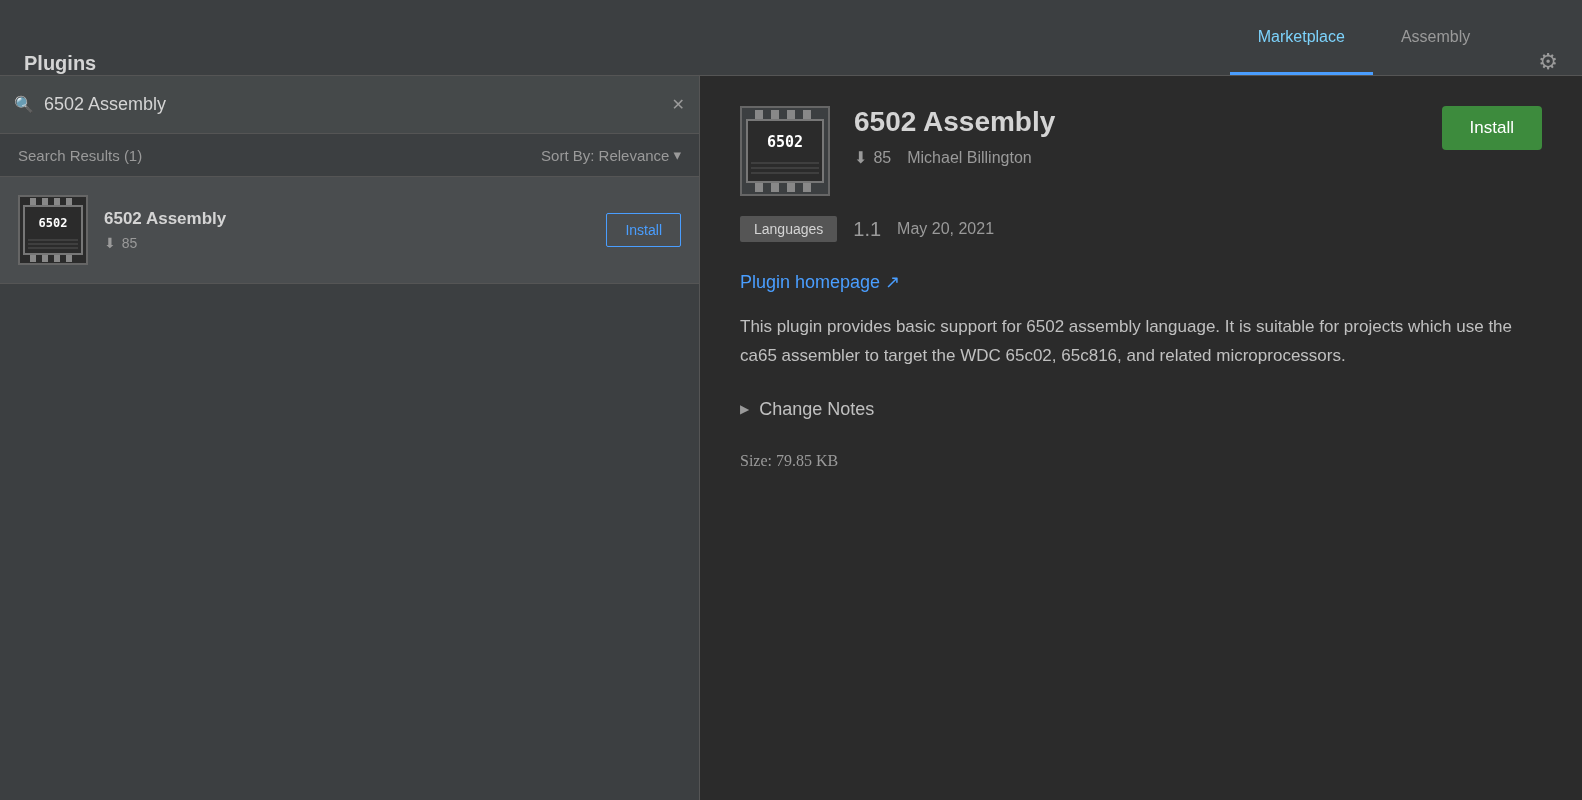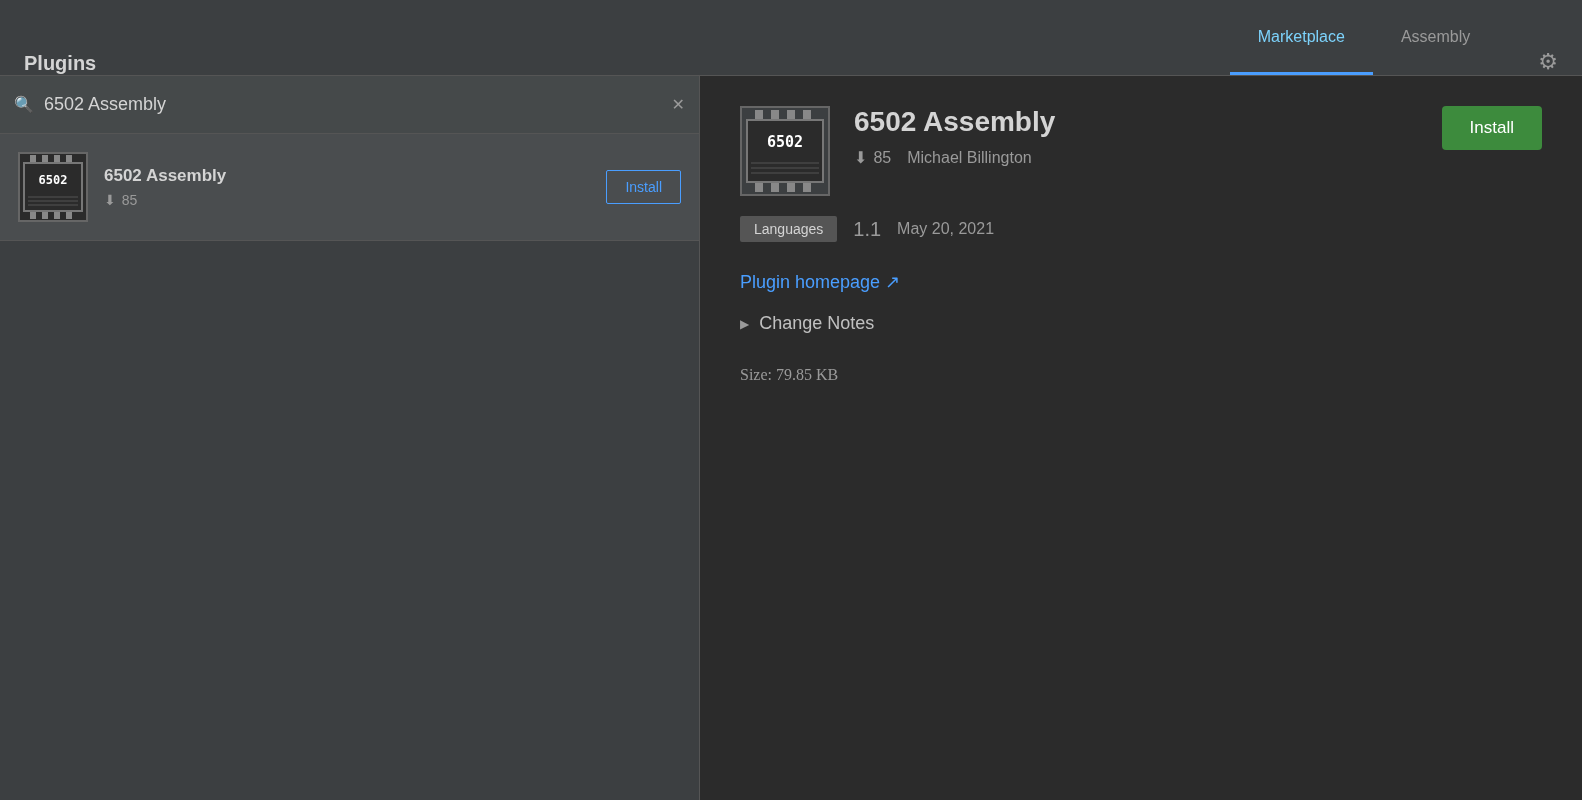--- a/index.html
+++ b/index.html
@@ -310,20 +310,27 @@
 <div class="main">
 
   <div class="left-panel">
 
     <div class="search-bar">
       <span class="search-icon">🔍</span>
       <input class="search-input" type="text" value="6502 Assembly" style="">
       <span class="search-clear">✕</span>
     </div>
 
+    <div class="results-header">
+      <span class="results-count">Search Results (1)</span>
+      <div class="sort-by">
+        <span>Sort By: Relevance</span>
+        <span>▾</span>
+      </div>
+    </div>
 
     <div class="plugin-list">
       <div class="plugin-item">
 
         <div class="plugin-item-icon">
           <svg width="66" height="66" viewBox="0 0 66 66">
 
             <rect x="10" y="1" width="6" height="8" fill="#888"></rect>
             <rect x="22" y="1" width="6" height="8" fill="#888"></rect>
             <rect x="34" y="1" width="6" height="8" fill="#888"></rect>
@@ -396,20 +403,21 @@
     <div class="detail-tags">
       <span class="tag-badge">Languages</span>
       <span class="tag-version">1.1</span>
       <span class="tag-date">May 20, 2021</span>
     </div>
 
     <div class="plugin-homepage">
       <span>Plugin homepage ↗</span>
     </div>
 
+    <div class="plugin-description">This plugin provides basic support for 6502 assembly language. It is suitable for projects which use the ca65 assembler to target the WDC 65c02, 65c816, and related microprocessors.</div>
 
     <div class="change-notes">
       <span class="change-notes-triangle">▶</span>
       <span>Change Notes</span>
     </div>
 
     <div class="plugin-size">Size: 79.85 KB</div>
 
   </div>
 </div>

